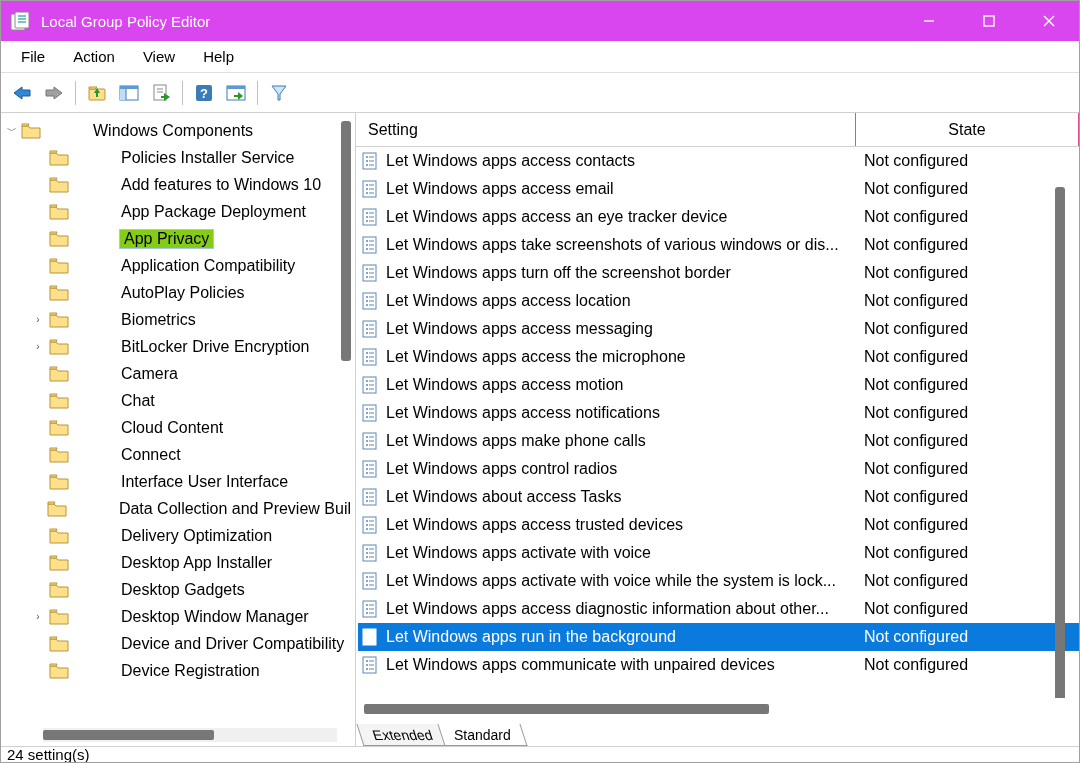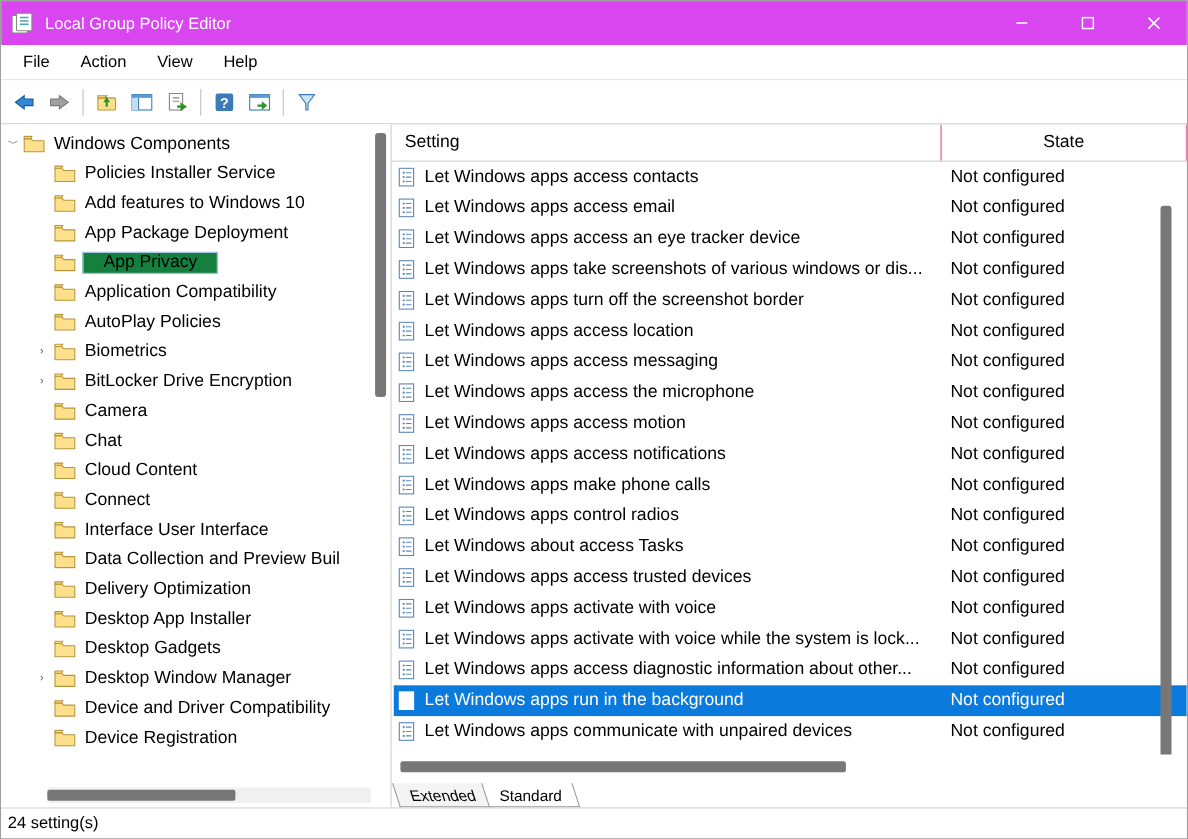--- a/index.html
+++ b/index.html
@@ -24,22 +24,22 @@
 
 .content { flex: 1; display: flex; overflow: hidden; }
 .left-pane { width: 355px; border-right: 1px solid #d0d0d0; display: flex; flex-direction: column; overflow: hidden; background:#fff; position:relative; }
 .tree-wrap { flex:1; overflow:hidden; padding:4px 2px; }
 .tree { font-size: 16px; color:#000; }
 .tree-row { display:flex; align-items:center; height:27px; padding-left: 2px; white-space:nowrap; }
 .tree-row.d0 { padding-left: 2px; }
 .tree-row.d1 { padding-left: 46px; }
 .tree-twisty { width:14px; text-align:center; color:#555; font-size:10px; margin-right:2px; }
 .tree-folder { width:20px; height:16px; display:inline-flex; align-items:center; justify-content:center; margin-right:6px; }
-.tree-row.selected .label-box { background:#15803d; border:1px solid #a8c6e8; padding:0 18px; }
-.label-box { padding:0 2px; }
+.tree-row.selected .label-box { background:#84cc16; border:1px solid #a8c6e8; padding:0 4px; }
+.label-box { padding:0 2px;margin-left:44px; }
 
 .left-scroll-h { height:14px; background:#f0f0f0; margin:0 18px 4px 42px; position:relative; }
 .left-scroll-h .thumb { position:absolute; left:0; top:2px; height:10px; width:58%; background:#777; border-radius:2px; }
 
 .left-scroll-v { position:absolute; right:4px; top:8px; width:10px; height:560px; background:transparent; }
 .left-scroll-v .thumb { position:absolute; left:0; top:0; width:10px; height:240px; background:#777; border-radius:3px; }
 
 .right-pane { flex:1; display:flex; flex-direction:column; overflow:hidden; position:relative; }
 .col-header { display:flex; height:34px; border-bottom:1px solid #d0d0d0; font-size:16px; color:#000; }
 .col-header .col { display:flex; align-items:center; padding:0 12px; border-right:1px solid #ec4899; }
@@ -61,21 +61,21 @@
 .right-scroll-h .thumb { position:absolute; left:0; top:2px; height:10px; width:60%; background:#777; border-radius:2px; }
 
 .right-scroll-v { position:absolute; right:14px; top:40px; width:10px; height:560px; }
 .right-scroll-v .thumb { position:absolute; left:0; top:0; width:10px; height:520px; background:#777; border-radius:3px; }
 
 .tabs { height:28px; display:flex; align-items:flex-end; padding-left:4px; }
 .tabs .tab { border:1px solid #999; border-top:none; padding:3px 12px 2px; font-size:14px; background:#fff; position:relative; }
 .tabs .tab.inactive { background:#f4f4f4; }
 
 
-.statusbar { height:28px; border-top:1px solid #d0d0d0; display:flex; align-items:center; padding:0 6px; font-size:15px; }
+.statusbar { height:16px; border-top:1px solid #d0d0d0; display:flex; align-items:center; padding:0 6px; font-size:15px; }
 
 </style>
 </head>
 <body>
 
 <div class="titlebar">
   <span class="app-icon">
     <svg width="20" height="20" viewBox="0 0 20 20">
       <rect x="1" y="3" width="14" height="16" rx="1" fill="#fff" stroke="#888"></rect>
       <rect x="5" y="1" width="14" height="16" rx="1" fill="#fff" stroke="#888"></rect>

